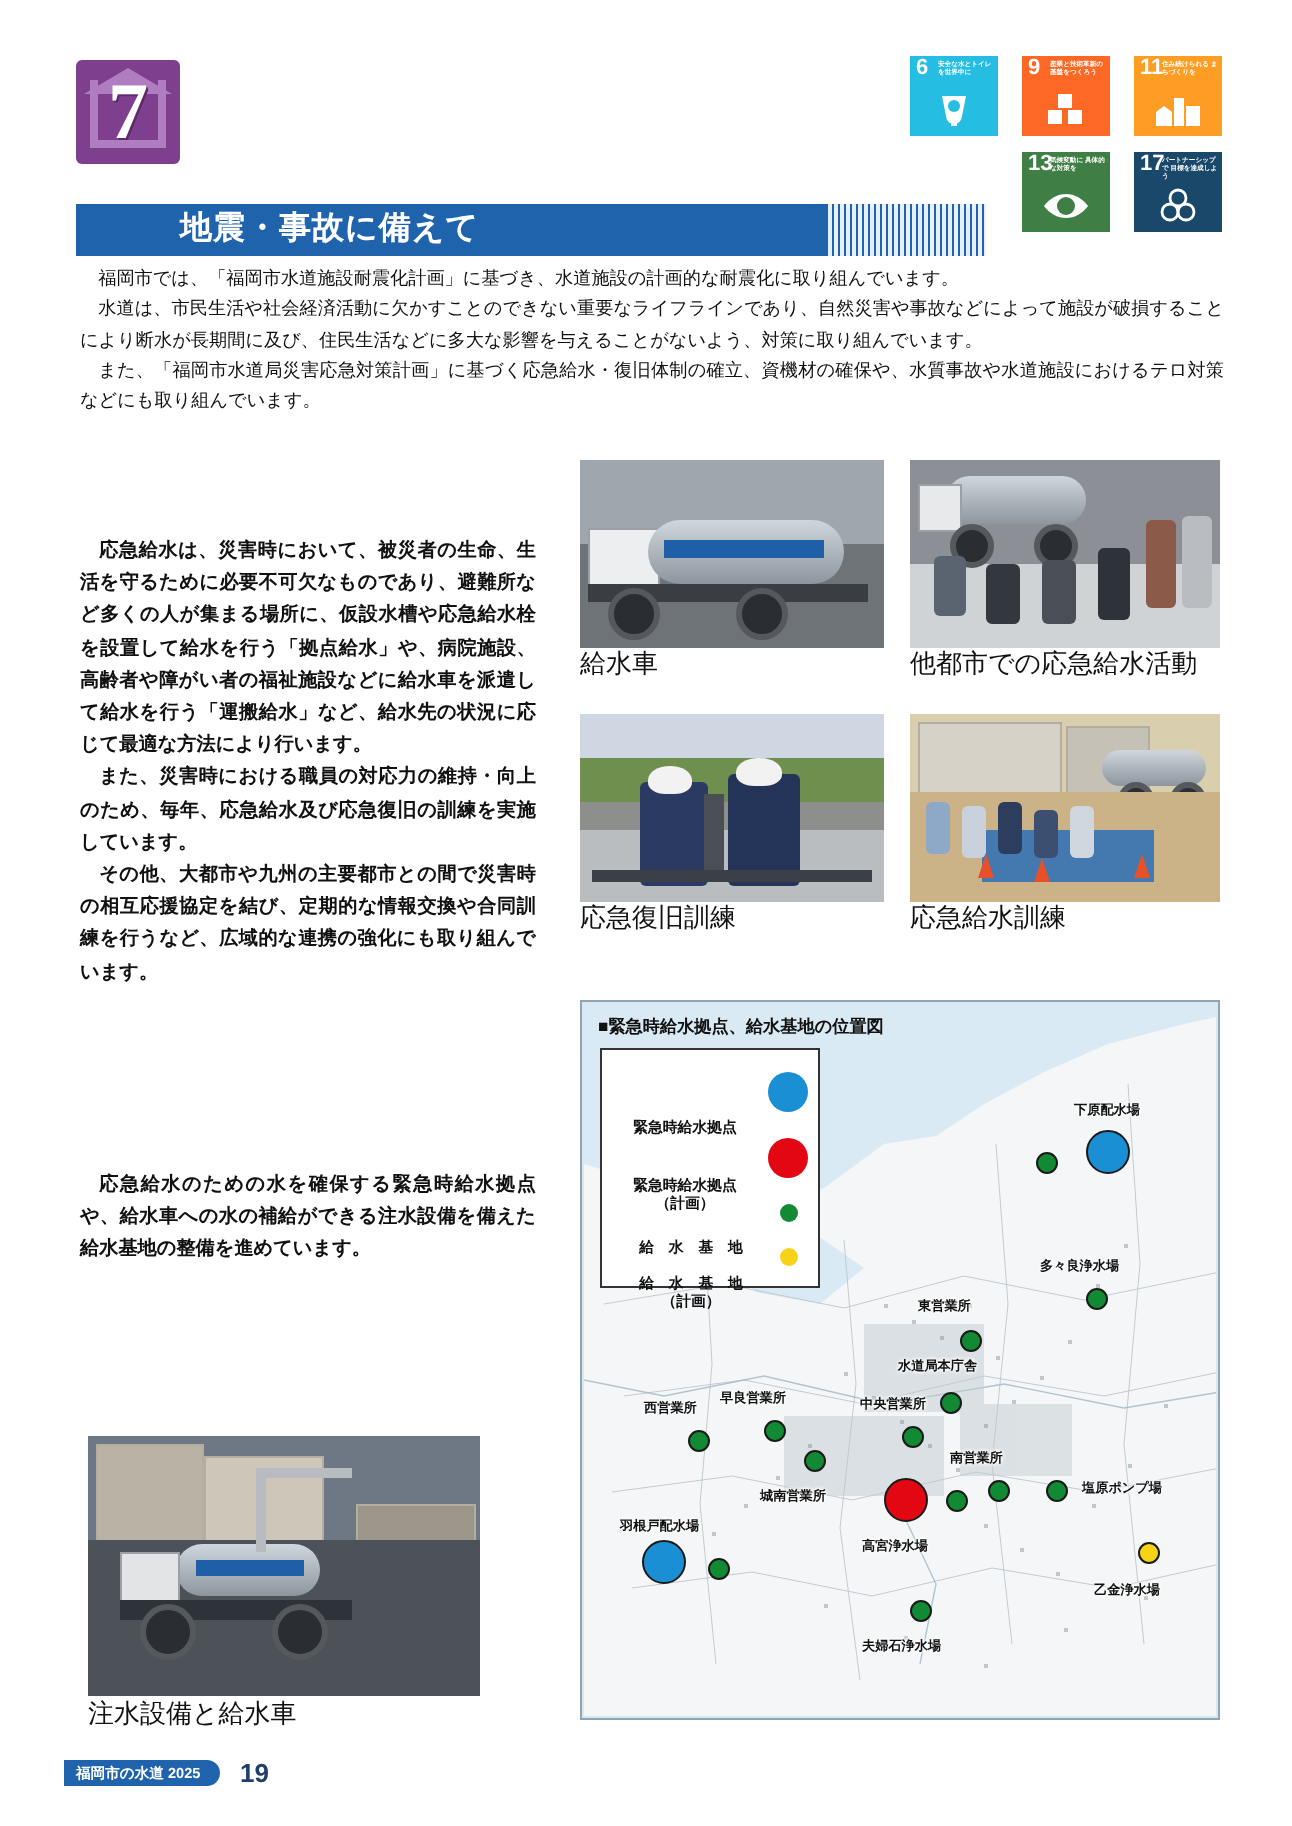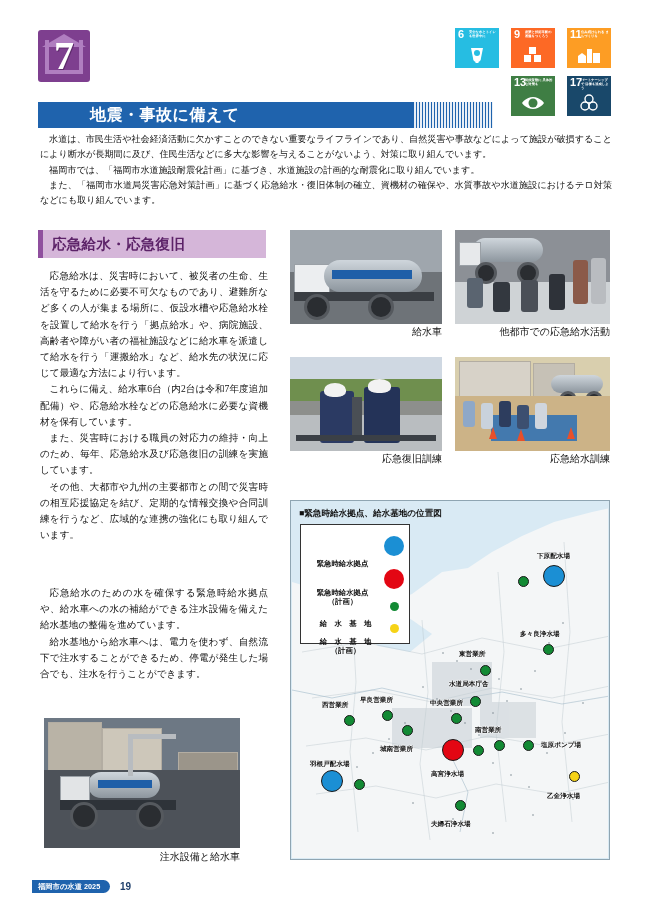--- a/index.html
+++ b/index.html
@@ -86,30 +86,30 @@
     position:absolute;left:14px;top:0;line-height:28px;
     color:#5c2268;font-size:14.5px;font-weight:bold;letter-spacing:0.3px;
   }
   #sec1{left:38px;top:230px;}
   #sec2{left:38px;top:545px;}
 
   
   .col-text{
     position:absolute;left:40px;width:228px;
     font-size:9.6px;line-height:16.2px;color:#111;
-    font-family:"Liberation Serif",serif;text-align:justify;
+    font-family:"Liberation Serif",serif;text-align:justify;font-weight:bold;
   }
   .col-text p{margin:0;text-indent:1em;}
   #txt1{top:268px;}
   #txt2{top:585px;}
 
   
   .photo{position:absolute;overflow:hidden;background:#b9bcc0;}
   .cap{
-    position:absolute;text-align:right;font-size:10px;color:#111;
+    position:absolute;text-align:left;font-size:13px;color:#111;
     font-family:"Liberation Serif",serif;line-height:10px;
   }
   .ph1{left:290px;top:230px;width:152px;height:94px;}
   .ph2{left:455px;top:230px;width:155px;height:94px;}
   .ph3{left:290px;top:357px;width:152px;height:94px;}
   .ph4{left:455px;top:357px;width:155px;height:94px;}
   .ph5{left:44px;top:718px;width:196px;height:130px;}
   .c1{left:290px;top:327px;width:152px;}
   .c2{left:455px;top:327px;width:155px;}
   .c3{left:290px;top:454px;width:152px;}
@@ -160,21 +160,21 @@
   
   .footer{position:absolute;left:32px;top:880px;height:14px;}
   .f-badge{
     position:absolute;left:0;top:0;height:13px;padding:0 10px 0 6px;
     background:#1f63ad;border-radius:0 7px 7px 0;
     color:#fff;font-size:7.3px;font-weight:bold;line-height:13px;
     white-space:nowrap;
   }
   .f-page{
     position:absolute;left:88px;top:0;line-height:13px;
-    font-size:10px;font-weight:bold;color:#1f3f6b;
+    font-size:13px;font-weight:bold;color:#1f3f6b;
   }
 </style>
 </head>
 <body>
 
 <div class="page">
 
   <div class="hdr">
     <div class="num-badge">
       <div class="roof"></div>
@@ -246,39 +246,33 @@
       </div>
     </div>
   </div>
 
   <div class="bluebar">
     <div class="lbl">地震・事故に備えて</div>
     <div class="fade"></div>
   </div>
 
   <div class="intro">
+    <p>福岡市では、「福岡市水道施設耐震化計画」に基づき、水道施設の計画的な耐震化に取り組んでいます。</p>
     <p>水道は、市民生活や社会経済活動に欠かすことのできない重要なライフラインであり、自然災害や事故などによって施設が破損することにより断水が長期間に及び、住民生活などに多大な影響を与えることがないよう、対策に取り組んでいます。</p>
-    <p>福岡市では、「福岡市水道施設耐震化計画」に基づき、水道施設の計画的な耐震化に取り組んでいます。</p>
     <p>また、「福岡市水道局災害応急対策計画」に基づく応急給水・復旧体制の確立、資機材の確保や、水質事故や水道施設におけるテロ対策などにも取り組んでいます。</p>
   </div>
 
-  <div class="sec-head" id="sec1">
-    <div class="bar"></div>
-    <div class="lbl">応急給水・応急復旧</div>
-  </div>
   <div class="col-text" id="txt1">
     <p>応急給水は、災害時において、被災者の生命、生活を守るために必要不可欠なものであり、避難所など多くの人が集まる場所に、仮設水槽や応急給水栓を設置して給水を行う「拠点給水」や、病院施設、高齢者や障がい者の福祉施設などに給水車を派遣して給水を行う「運搬給水」など、給水先の状況に応じて最適な方法により行います。</p>
-    <p>これらに備え、給水車6台（内2台は令和7年度追加配備）や、応急給水栓などの応急給水に必要な資機材を保有しています。</p>
     <p>また、災害時における職員の対応力の維持・向上のため、毎年、応急給水及び応急復旧の訓練を実施しています。</p>
     <p>その他、大都市や九州の主要都市との間で災害時の相互応援協定を結び、定期的な情報交換や合同訓練を行うなど、広域的な連携の強化にも取り組んでいます。</p>
   </div>
 
   <div class="col-text" id="txt2">
     <p>応急給水のための水を確保する緊急時給水拠点や、給水車への水の補給ができる注水設備を備えた給水基地の整備を進めています。</p>
-    <p>給水基地から給水車へは、電力を使わず、自然流下で注水することができるため、停電が発生した場合でも、注水を行うことができます。</p>
   </div>
 
   <div class="photo ph1">
     <div class="sky" style="background:#9fa6ad"></div>
     <div class="ground" style="background:#6e7378"></div>
     <div class="truck-body" style="left:4px;top:34px;width:34px;height:30px;background:#eceef0"></div>
     <div class="tank" style="left:34px;top:30px;width:98px;height:32px"></div>
     <div class="tankband" style="left:42px;top:40px;width:80px;height:9px"></div>
     <div class="truck-body" style="left:4px;top:62px;width:140px;height:9px;background:#3a3e43;border:none"></div>
     <div class="wheel" style="left:14px;top:64px;width:20px;height:20px"></div>

